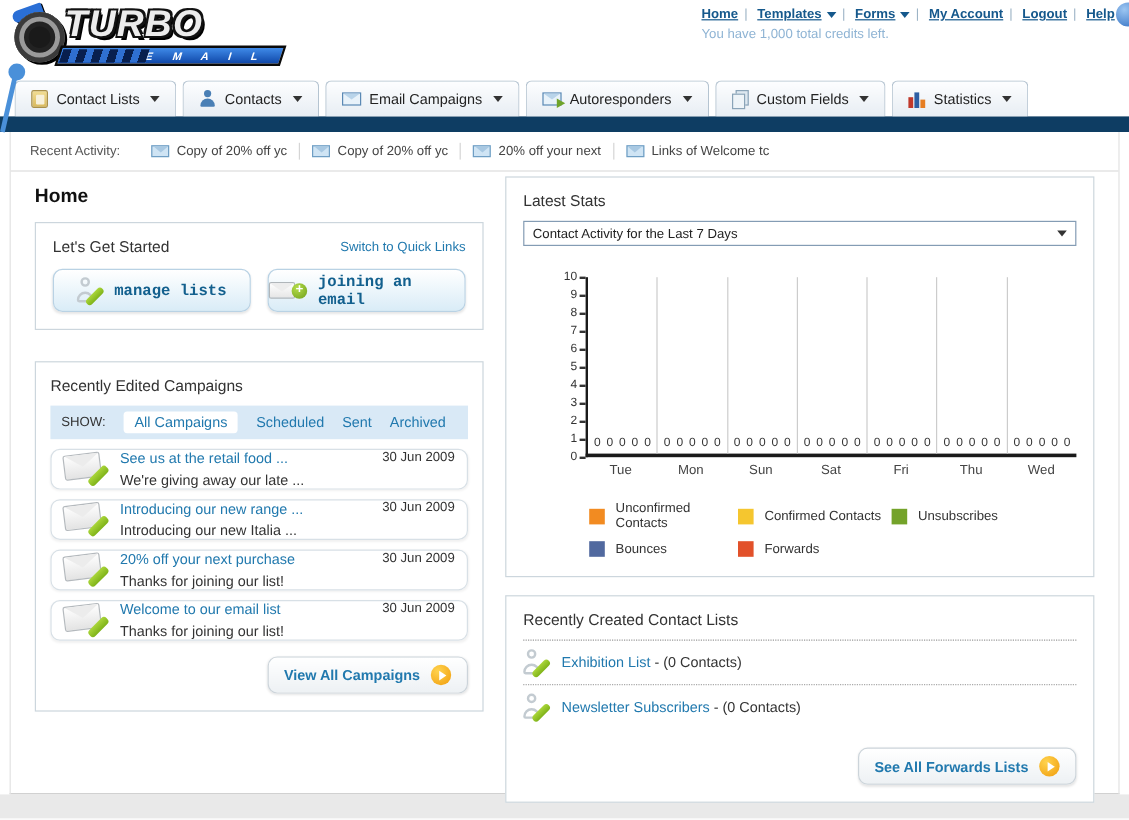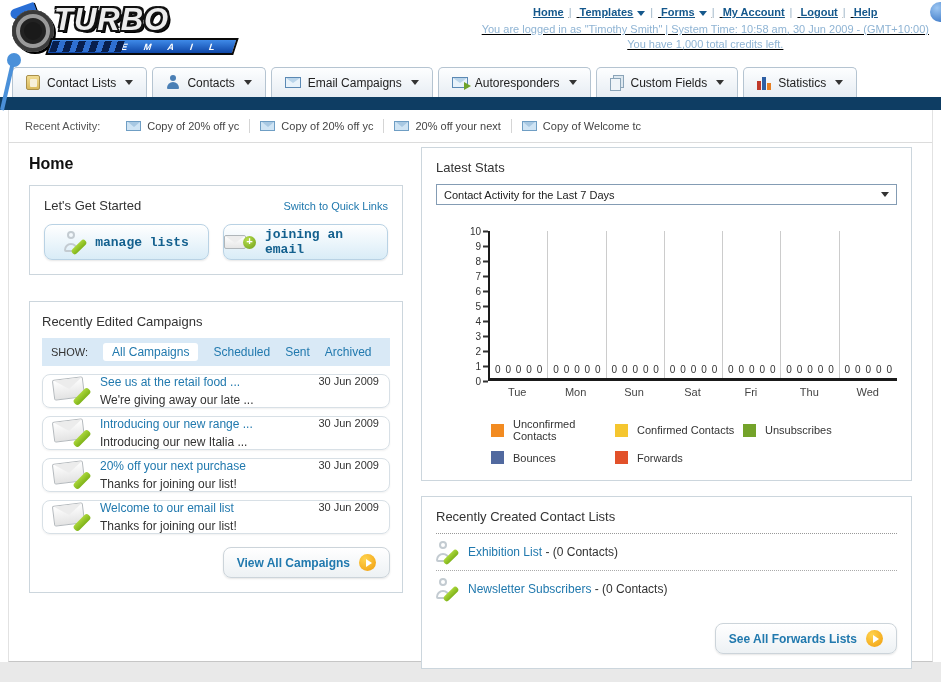--- a/index.html
+++ b/index.html
@@ -13,21 +13,21 @@
     background:#1a1a1a; box-shadow: inset 0 0 0 4px #3a3a3a, inset 0 0 0 8px #9a9a9a, inset 0 0 0 12px #222, 2px 2px 0 #000; }
   .turbo-flame { position:absolute; left:0px; top:2px; width:26px; height:10px; background:#2a6fd6; transform:rotate(-20deg); border-radius:6px 2px 2px 6px; box-shadow:1px 1px 0 #000; }
   .turbo-text { position:absolute; left:44px; top:-2px; font-size:31px; font-weight:bold; font-style:italic; letter-spacing:1px; color:#ececec;
     text-shadow:-2px -2px 0 #111, 2px -2px 0 #111, -2px 2px 0 #111, 2px 2px 0 #111, 3px 3px 0 #000; }
   .email-bar { position:absolute; left:38px; top:34px; width:188px; height:17px; transform:skewX(-18deg);
     border:2px solid #0a0a0a; background:linear-gradient(#3f8ae8,#0f47a8); display:flex; align-items:center; justify-content:flex-end;
     padding-right:12px; color:#fff; font-size:9px; font-weight:bold; letter-spacing:7px; }
   .email-bar::before { content:""; position:absolute; left:1px; top:1px; bottom:1px; width:72px;
     background:repeating-linear-gradient(90deg,#081f4e 0 7px,#2f6fd0 7px 13px); }
   .pin-decor { position:absolute; left:0; top:52px; z-index:5; }
-  .header-right { position:absolute; right:12px; top:6px; text-align:center;text-decoration:underline; }
+  .header-right { position:absolute; right:12px; top:6px; text-align:left; }
   .nav-links { font-size:11px; font-weight:bold; color:#7a7a7a; }
   .nav-links a { color:#15588c; text-decoration:underline; cursor:pointer; }
   .nav-sep { color:#9db4c6; margin:0 5px; font-weight:normal; }
   .caret-down { display:inline-block; width:0; height:0; border-left:4px solid transparent; border-right:4px solid transparent; border-top:5px solid #15588c; margin-left:4px; vertical-align:middle; }
   .login-info { color:#8fb4d4; font-size:11px; margin-top:4px; line-height:15px; }
   .help-ball { position:absolute; right:-9px; top:2px; width:20px; height:20px; border-radius:50%;
     background:radial-gradient(circle at 35% 30%, #9cc6f2, #2d6cc0); cursor:pointer; }
 
   
   .tabs-row { display:flex; gap:5px; align-items:flex-end; padding-left:12px; height:35px; background:#fff; }
@@ -162,21 +162,20 @@
     <div class="header-right">
       <div class="nav-links">
         <a>Home</a><span class="nav-sep">|</span>
         <a>Templates</a><span class="caret-down"></span><span class="nav-sep">|</span>
         <a>Forms</a><span class="caret-down"></span><span class="nav-sep">|</span>
         <a>My Account</a><span class="nav-sep">|</span>
         <a>Logout</a><span class="nav-sep">|</span>
         <a>Help</a>
       </div>
       <div class="login-info">
-        <div>You are logged in as "Timothy Smith" | System Time: 10:58 am, 30 Jun 2009 - (GMT+10:00)</div>
         <div>You have 1,000 total credits left.</div>
       </div>
     </div>
     <span class="help-ball"></span>
   </div>
 
   <div class="tabs-row">
     <div class="tab">
       <span class="icon-book"></span>
       <span>Contact Lists</span>
@@ -225,21 +224,21 @@
       <span class="activity-item">
         <span class="mini-env"></span>
         <span>Copy of 20% off yc</span>
       </span>
       <span class="activity-item">
         <span class="mini-env"></span>
         <span>20% off your next</span>
       </span>
       <span class="activity-item">
         <span class="mini-env"></span>
-        <span>Copy of Welcome tc</span>
+        <span>Links of Welcome tc</span>
       </span>
     </div>
 
     <div class="main">
 
       <div class="left-col">
         <div class="home-title">Home</div>
 
         <div class="panel gs-panel">
           <div class="gs-header">

